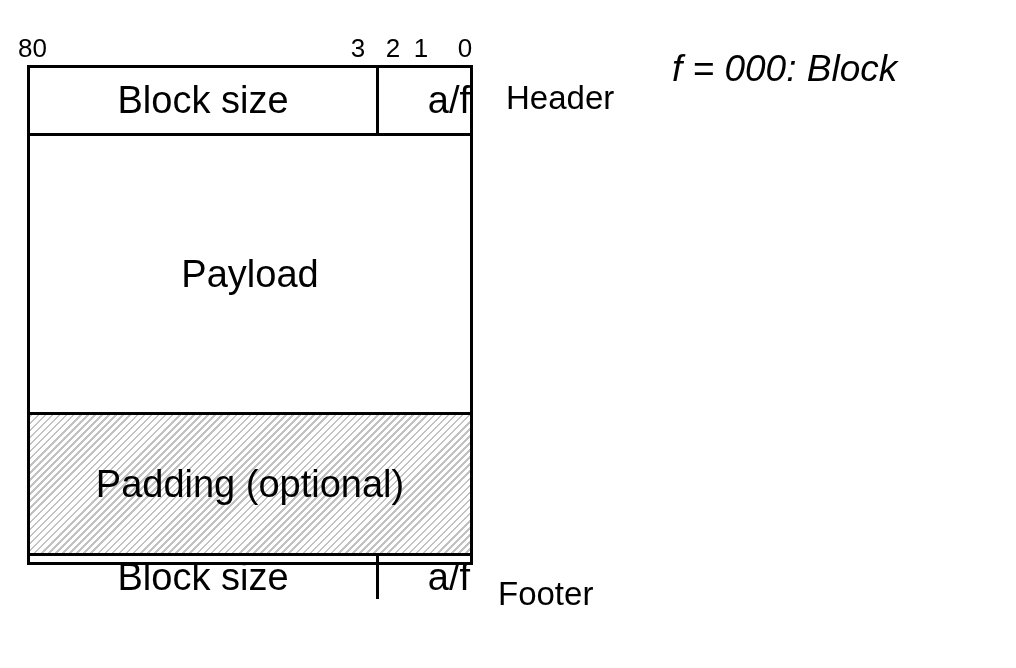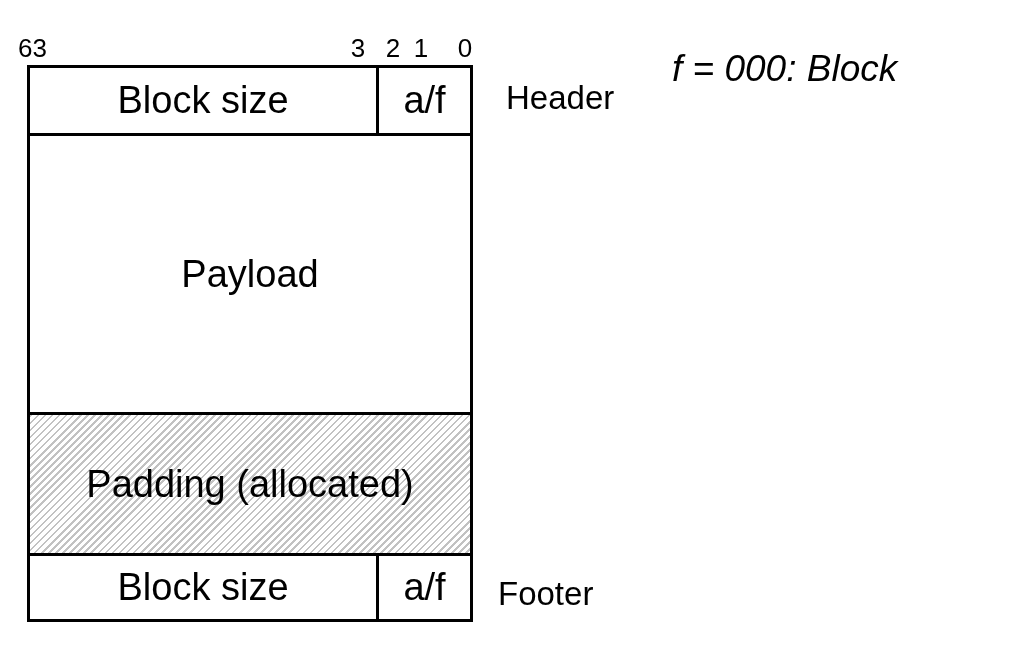--- a/index.html
+++ b/index.html
@@ -30,21 +30,21 @@
   .bit-2  { left: 393px; transform: translateX(-50%); }
   .bit-1  { left: 421px; transform: translateX(-50%); }
   .bit-0  { left: 465px; transform: translateX(-50%); }
 
   
   .stack {
     position: absolute;
     left: 27px;
     top: 65px;
     width: 446px;
-    height: 557px;
+    height: 500px;
     box-sizing: border-box;
     border: 3px solid #000000;
     display: flex;
     flex-direction: column;
     background: #ffffff;
     font-size: 38px;
   }
   .word-row {
     display: flex;
     box-sizing: border-box;
@@ -56,21 +56,21 @@
     box-sizing: border-box;
     border-right: 3px solid #000000;
     display: flex;
     align-items: center;
     justify-content: center;
   }
   .flag-cell {
     flex: 1 1 auto;
     display: flex;
     align-items: center;
-    justify-content: center;
+    justify-content: flex-end;
   }
   .payload-sec {
     flex: 0 0 279px;
     box-sizing: border-box;
     border-top: 3px solid #000000;
     display: flex;
     flex-direction: column;
     align-items: center;
     justify-content: center;
     line-height: 44px;
@@ -111,21 +111,21 @@
     line-height: 45px;
     font-style: italic;
     white-space: nowrap;
   }
 </style>
 </head>
 <body>
 
 <div class="canvas">
 
-  <div class="bit-label bit-63">63</div>
+  <div class="bit-label bit-63">80</div>
   <div class="bit-label bit-3">3</div>
   <div class="bit-label bit-2">2</div>
   <div class="bit-label bit-1">1</div>
   <div class="bit-label bit-0">0</div>
 
   <div class="stack">
 
     <div class="word-row header-row">
       <div class="size-cell">
         <span>Block size</span>
@@ -133,21 +133,21 @@
       <div class="flag-cell">
         <span>a/f</span>
       </div>
     </div>
 
     <div class="payload-sec">
       <div>Payload</div>
     </div>
 
     <div class="padding-sec">
-      <span>Padding (allocated)</span>
+      <span>Padding (optional)</span>
     </div>
 
     <div class="word-row footer-row">
       <div class="size-cell">
         <span>Block size</span>
       </div>
       <div class="flag-cell">
         <span>a/f</span>
       </div>
     </div>

